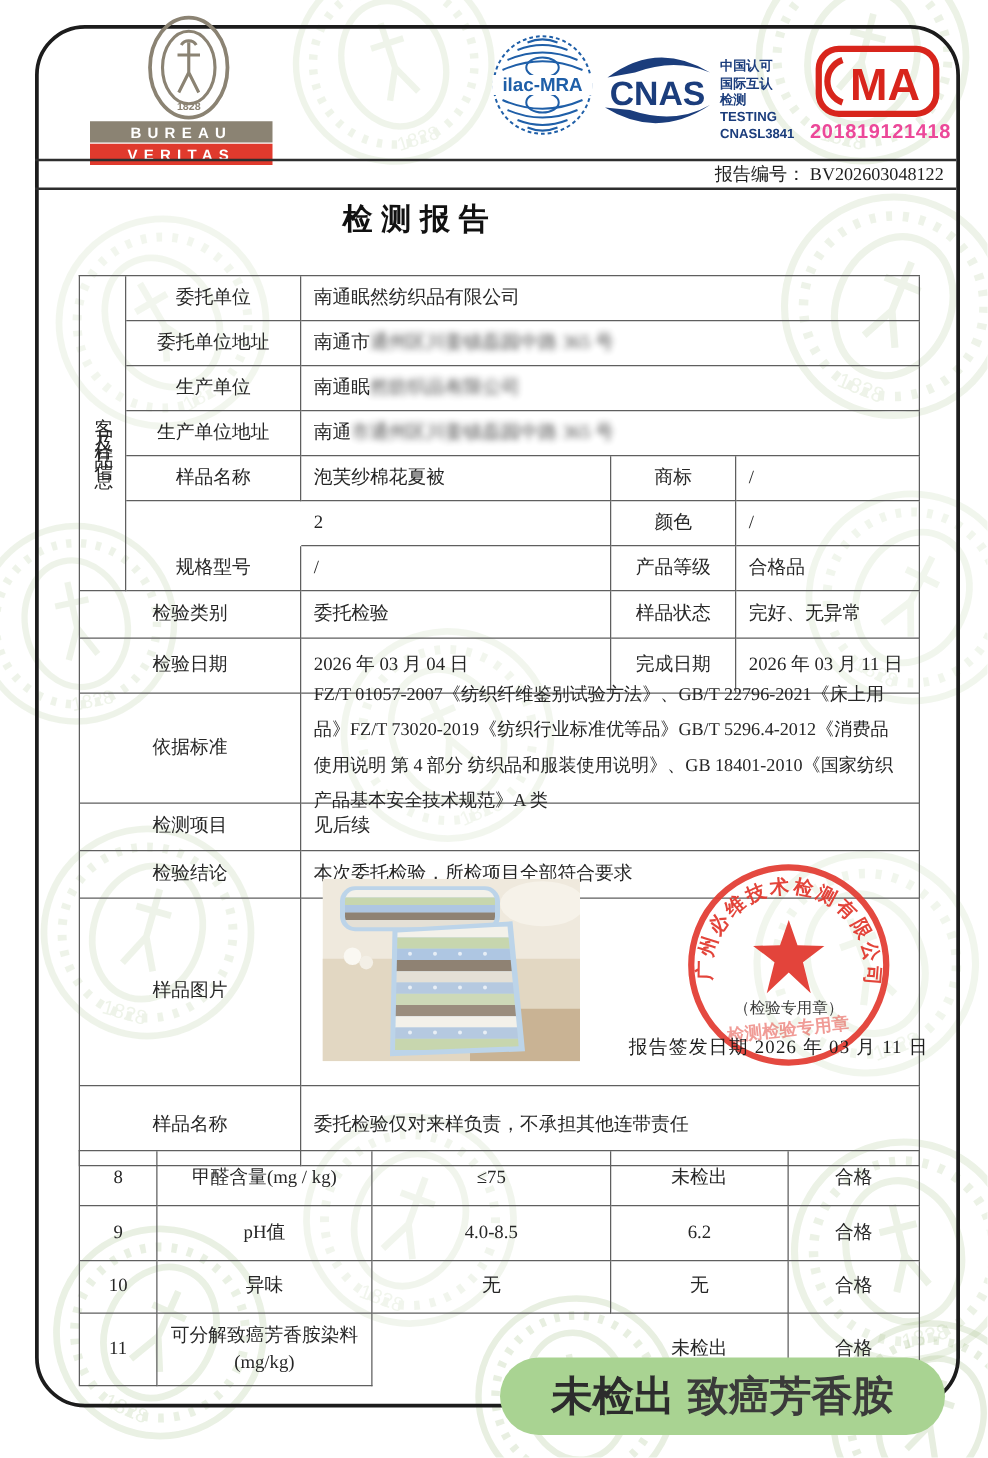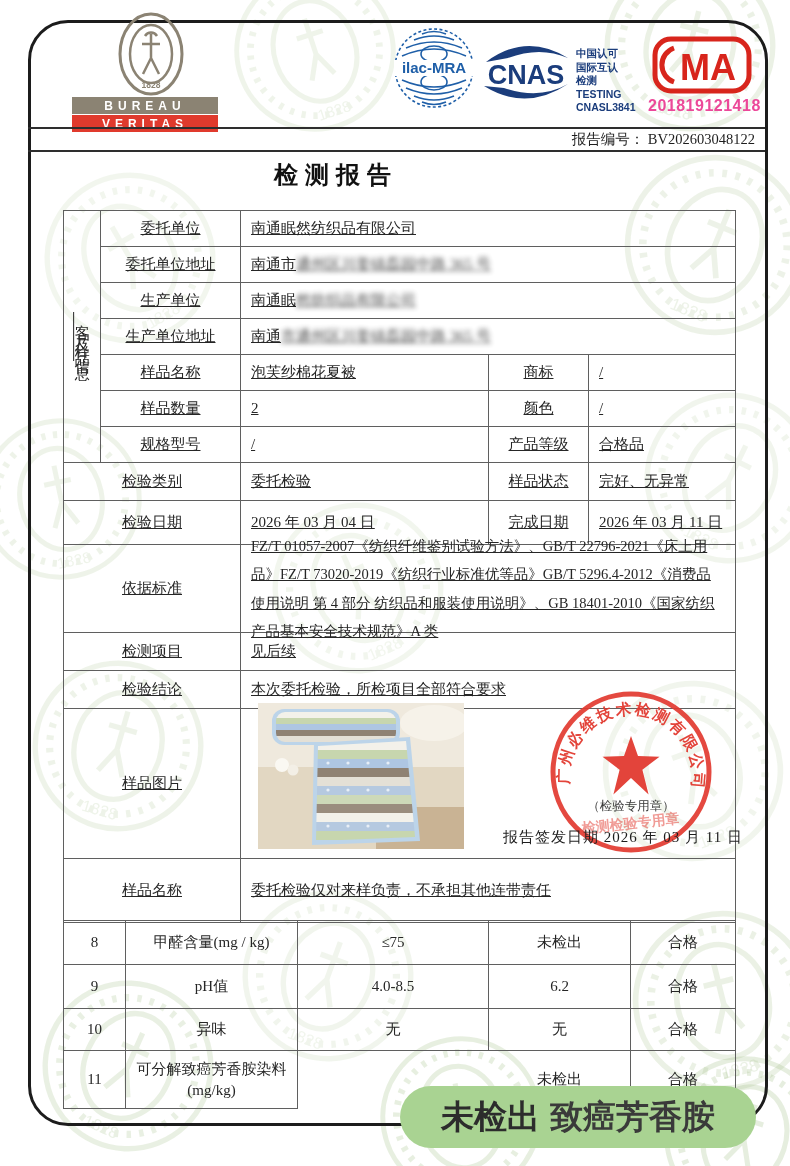--- a/index.html
+++ b/index.html
@@ -172,21 +172,21 @@
 
 <div class="hline" style="top:127px;"></div>
 <div class="hline" style="top:150px;"></div>
 <div id="report-no">
   <span>报告编号：</span>
   <span>BV202603048122</span>
 </div>
 
 <div id="doc-title">检测报告</div>
 
-<div class="tbl" style="left:63px;top:210px;width:672px;grid-template-columns:37px 140px 248px 100px 147px;grid-template-rows:repeat(7,36px) 38px 44px 88px 38px 38px 150px 64px;text-decoration:underline;">
+<div class="tbl" style="left:63px;top:220px;width:672px;grid-template-columns:37px 140px 248px 100px 147px;grid-template-rows:repeat(7,36px) 38px 44px 88px 38px 38px 150px 64px;">
 
   <div class="cell vhead" style="grid-column:1;grid-row:1/8;">客户及样品信息</div>
 
   <div class="cell lblc" style="grid-column:2;grid-row:1;">委托单位</div>
   <div class="cell valc" style="grid-column:3/6;grid-row:1;">南通眠然纺织品有限公司</div>
 
   <div class="cell lblc" style="grid-column:2;grid-row:2;">委托单位地址</div>
   <div class="cell valc" style="grid-column:3/6;grid-row:2;">
     <span>南通市</span>
     <span class="blurred">通州区川姜镇磊园中路 365 号</span>
@@ -202,21 +202,20 @@
   <div class="cell valc" style="grid-column:3/6;grid-row:4;">
     <span>南通</span>
     <span class="blurred">市通州区川姜镇磊园中路 365 号</span>
   </div>
 
   <div class="cell lblc" style="grid-column:2;grid-row:5;">样品名称</div>
   <div class="cell valc" style="grid-column:3;grid-row:5;">泡芙纱棉花夏被</div>
   <div class="cell lblc" style="grid-column:4;grid-row:5;">商标</div>
   <div class="cell valc" style="grid-column:5;grid-row:5;">/</div>
 
-  <div class="cell lblc" style="grid-column:2;grid-row:6;">样品数量</div>
   <div class="cell valc" style="grid-column:3;grid-row:6;">2</div>
   <div class="cell lblc" style="grid-column:4;grid-row:6;">颜色</div>
   <div class="cell valc" style="grid-column:5;grid-row:6;">/</div>
 
   <div class="cell lblc" style="grid-column:2;grid-row:7;">规格型号</div>
   <div class="cell valc" style="grid-column:3;grid-row:7;">/</div>
   <div class="cell lblc" style="grid-column:4;grid-row:7;">产品等级</div>
   <div class="cell valc" style="grid-column:5;grid-row:7;">合格品</div>
 
   <div class="cell valc" style="grid-column:3;grid-row:8;">委托检验</div>

